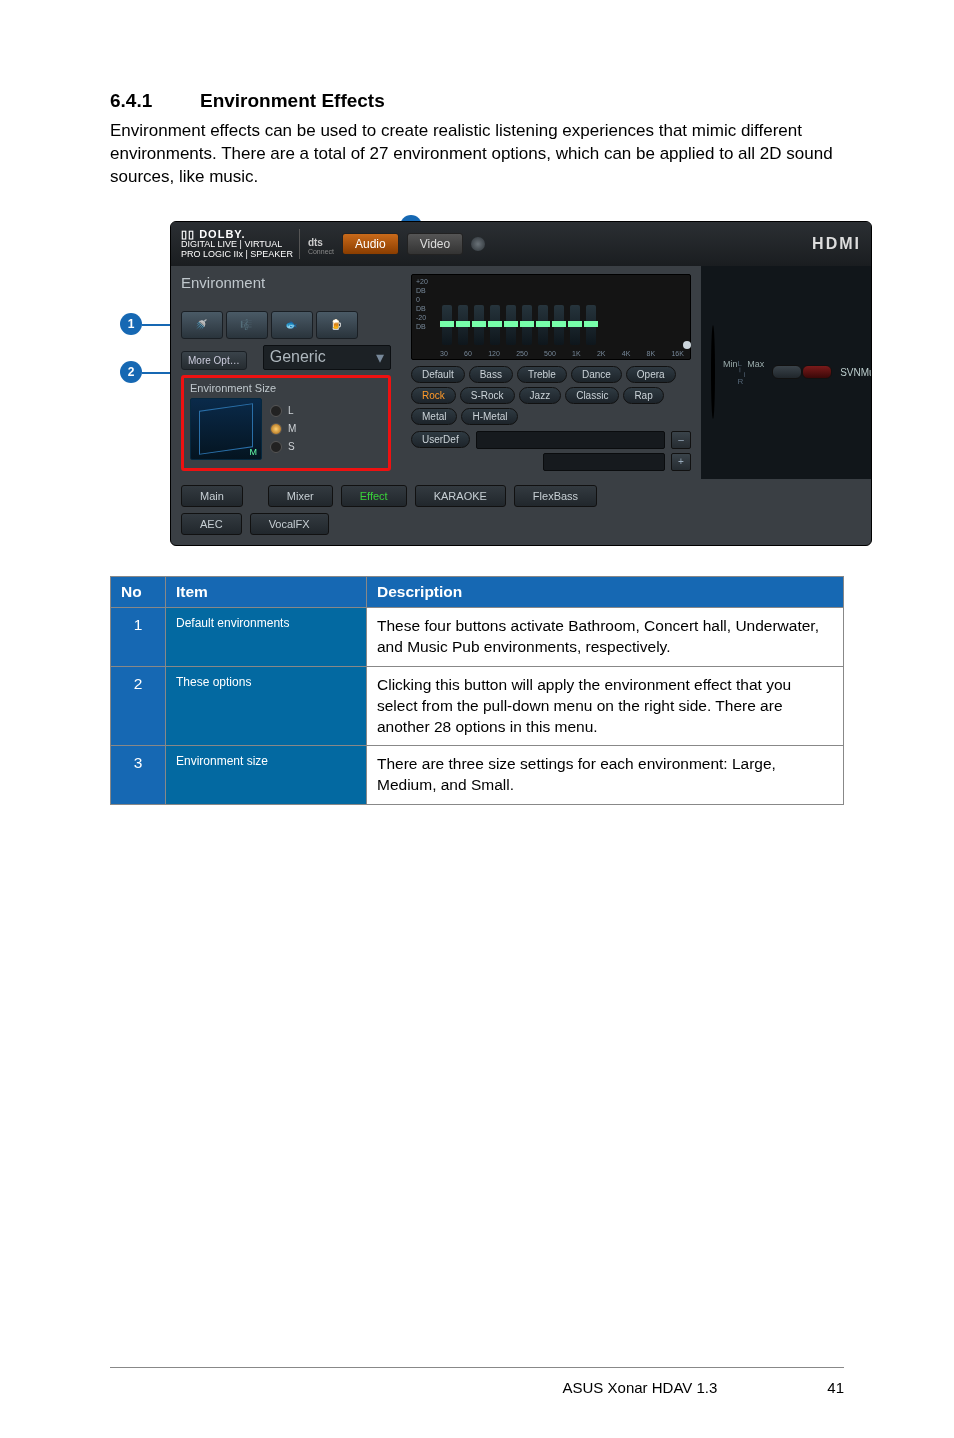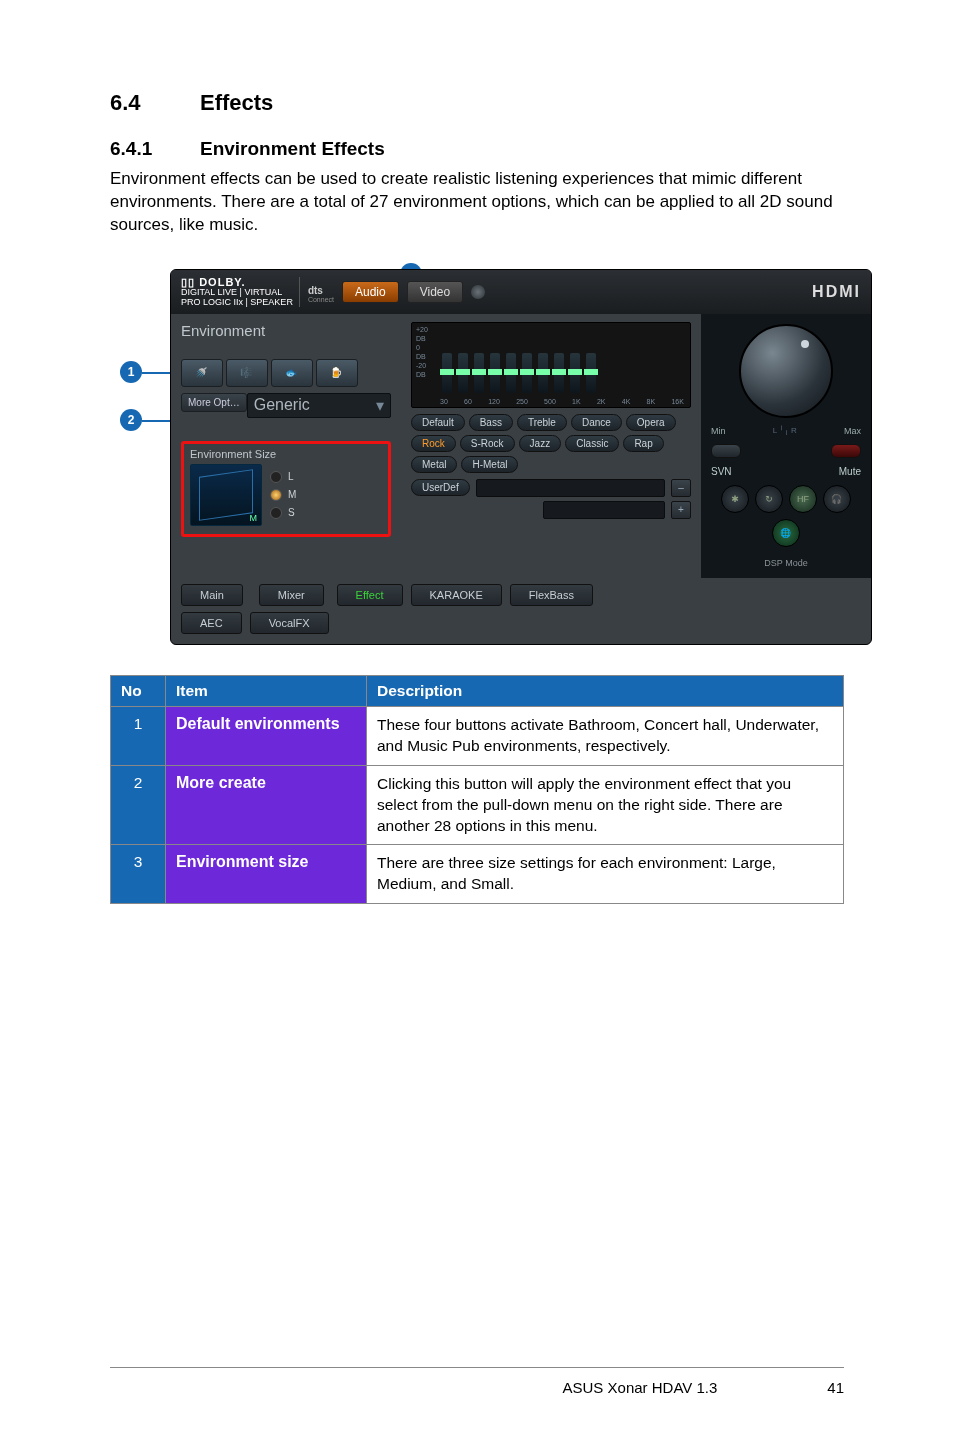--- a/index.html
+++ b/index.html
@@ -18,21 +18,21 @@
 .dts{font-weight:bold;color:#ccc;font-size:10px}
 .dtssub{font-size:7px;color:#888;display:block;margin-top:-2px}
 .tab{background:linear-gradient(#555,#333);border:1px solid #222;border-radius:3px;padding:3px 12px;font-size:12px;color:#ddd}
 .tab.active{background:linear-gradient(#c96a1a,#8a3d00);color:#fff}
 .hdmi{margin-left:auto;font-weight:bold;letter-spacing:2px;color:#ddd;font-size:16px}
 .midrow{display:flex}
 .leftpane{width:210px;padding:8px 10px 4px 10px}
 .grouplbl{font-size:15px;color:#bfc7cc;margin-bottom:20px}
 .envbtns{display:flex;gap:3px;margin-bottom:6px}
 .envbtn{width:40px;height:26px;background:linear-gradient(#4a5a66,#2a343c);border:1px solid #1a1f24;border-radius:3px;display:flex;align-items:center;justify-content:center;color:#9fb;font-size:10px}
-.moreopt{display:flex;gap:0;align-items:flex-start;margin-bottom:23px}
+.moreopt{display:flex;gap:16px;align-items:flex-end;margin-bottom:5px}
 .morebtn{flex:0 0 auto;background:linear-gradient(#3a434a,#262c31);border:1px solid #1a1f24;border-radius:3px;padding:3px 6px;font-size:10px;color:#ccd}
 .ddl{flex:1;background:#1c2125;border:1px solid #0c0f12;border-radius:2px;padding:2px 6px;font-size:16px;color:#aeb7bd;display:flex;justify-content:space-between;align-items:center}
 .ddl .chev{color:#789}
 .envsize{border:3px solid #e11;border-radius:3px;padding:4px 6px 8px 6px}
 .envsizelbl{font-size:11px;color:#bfc7cc;margin-bottom:4px}
 .sizebox{display:flex;gap:8px;align-items:center}
 .wire{width:70px;height:60px;background:linear-gradient(#0a2a4a,#041420);border:1px solid #06283f;border-radius:2px;position:relative}
 .wire::before{content:"";position:absolute;inset:8px;border:1px solid #2a6fa8;transform:skewY(-8deg)}
 .lms{display:flex;flex-direction:column;gap:6px;font-size:10px}
 .lms div{display:flex;align-items:center;gap:6px}
@@ -43,55 +43,52 @@
 .eq .ylab{position:absolute;left:4px;top:2px;font-size:7px;color:#789;line-height:1.3}
 .eq .xlab{position:absolute;left:28px;right:6px;bottom:2px;font-size:7px;color:#789;display:flex;justify-content:space-between}
 .slider{width:10px;height:40px;background:linear-gradient(#26343c,#0e161c);border-radius:2px;position:relative}
 .slider::after{content:"";position:absolute;left:-2px;right:-2px;top:16px;height:6px;background:#7fa}
 .presets{display:flex;flex-wrap:wrap;gap:4px;margin-bottom:6px}
 .pbtn{background:linear-gradient(#2f3a42,#1d242a);border:1px solid #111;border-radius:10px;padding:2px 10px;font-size:10px;color:#cbd3d8}
 .pbtn.sel{color:#ff9a2a}
 .userrow{display:flex;gap:6px;align-items:center}
 .smallinput{flex:1;height:16px;background:#161a1e;border:1px solid #0a0c0e;border-radius:2px}
 .sqbtn{width:18px;height:16px;background:linear-gradient(#3a434a,#262c31);border:1px solid #111;border-radius:2px;display:flex;align-items:center;justify-content:center;color:#9ab;font-size:10px}
-.rightpane{width:150px;background:#11161a;padding:10px;display:flex;flex-direction:column;align-items:center;gap:8px}
+.rightpane{width:150px;background:#11161a;padding:10px;display:flex;flex-direction:row;align-items:center;gap:8px}
 .knob{width:90px;height:90px;border-radius:50%;background:radial-gradient(circle at 35% 30%,#7a8790,#2b333a 60%,#0e1419);border:2px solid #000;position:relative}
 .knob::after{content:"";position:absolute;width:8px;height:8px;background:#cdd6dc;border-radius:50%;top:14px;right:22px}
 .minmax{width:100%;display:flex;justify-content:space-between;font-size:9px;color:#9aa}
 .svnmute{width:100%;display:flex;justify-content:space-between;align-items:center;font-size:10px;color:#bcc}
 .pill{width:28px;height:12px;border-radius:6px;background:linear-gradient(#3a434a,#20262b);border:1px solid #111}
 .pill.red{background:linear-gradient(#7a1a1a,#3a0808)}
 .roundicons{display:flex;flex-wrap:wrap;gap:6px;justify-content:center}
 .ricon{width:26px;height:26px;border-radius:50%;background:radial-gradient(#394249,#12171b);border:1px solid #000;display:flex;align-items:center;justify-content:center;font-size:9px;color:#8fa080}
 .dsp{font-size:9px;color:#8a9298;margin-top:3px}
 .bottomtabs{display:flex;gap:8px;padding:6px 10px 10px 10px}
 .btab{background:linear-gradient(#333a40,#21272c);border:1px solid #111;border-radius:3px;padding:4px 18px;font-size:11px;color:#c7cfd4}
 .btab.active{color:#3ad23a}
 
 .callout{position:absolute;width:22px;height:22px;border-radius:11px;background:#1668b3;color:#fff;font-size:12px;font-weight:bold;display:flex;align-items:center;justify-content:center}
 .cline{position:absolute;background:#1668b3;height:2px}
 
 table.desc{width:100%;border-collapse:collapse;margin-top:30px;font-size:15.5px}
 table.desc th{background:#1668b3;color:#fff;text-align:left;padding:6px 10px;border:1px solid #888;font-weight:bold}
 table.desc td{border:1px solid #888;padding:8px 10px;vertical-align:top}
 table.desc td.no{background:#1668b3;color:#fff;text-align:center;width:34px;font-weight:normal}
-table.desc td.item{background:#6d28d9;color:#fff;width:180px;font-weight:bold;font-size:16px}
+table.desc td.item{background:#0369a1;color:#fff;width:180px;font-weight:normal;font-size:12px}
 table.desc td.descr{background:#fff;color:#000;line-height:1.35}
 
 .footerline{position:absolute;left:110px;right:110px;bottom:70px;border-top:1px solid #888}
 .footer{position:absolute;left:110px;right:110px;bottom:42px;display:flex;justify-content:flex-end;gap:110px;font-size:15px;color:#000}
 </style>
 </head>
 <body>
 
 <div class="page">
 
-  <h2>
-    <span class="secnum">6.4</span><span>Effects</span>
-  </h2>
 
   <h3>
     <span class="secnum">6.4.1</span><span>Environment Effects</span>
   </h3>
 
   <p class="body">Environment effects can be used to create realistic listening experiences that mimic different environments. There are a total of 27 environment options, which can be applied to all 2D sound sources, like music.</p>
 
   <div class="shotwrap">
 
     <div class="callout" style="left:280px;top:-6px">3</div>
@@ -248,21 +245,21 @@
               </div>
             <div class="ricon">🎧</div>
             <div class="ricon" style="background:radial-gradient(#2a6a40,#0a2a18)">🌐</div>
           </div>
           <div class="dsp">DSP Mode</div>
         </div>
       </div>
 
       <div class="bottomtabs">
         <div>
-          <div style="display:flex;gap:16px">
+          <div style="display:flex;gap:25px">
             <div class="btab">Main</div>
             <div class="btab">Mixer</div>
           </div>
           <div style="display:flex;gap:8px;margin-top:6px">
             <div class="btab">AEC</div>
             <div class="btab">VocalFX</div>
           </div>
         </div>
         <div style="display:flex;gap:8px;align-items:flex-start">
           <div class="btab active">Effect</div>
@@ -282,21 +279,21 @@
       </tr>
     </thead>
     <tbody>
       <tr>
         <td class="no">1</td>
         <td class="item">Default environments</td>
         <td class="descr">These four buttons activate Bathroom, Concert hall, Underwater, and Music Pub environments, respectively.</td>
       </tr>
       <tr>
         <td class="no">2</td>
-        <td class="item">More create</td>
+        <td class="item">These options</td>
         <td class="descr">Clicking this button will apply the environment effect that you select from the pull-down menu on the right side. There are another 28 options in this menu.</td>
       </tr>
       <tr>
         <td class="no">3</td>
         <td class="item">Environment size</td>
         <td class="descr">There are three size settings for each environment: Large, Medium, and Small.</td>
       </tr>
     </tbody>
   </table>
 

